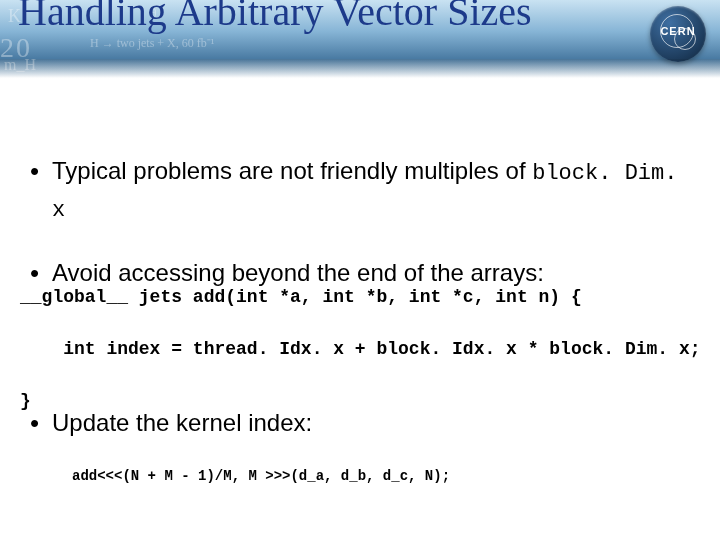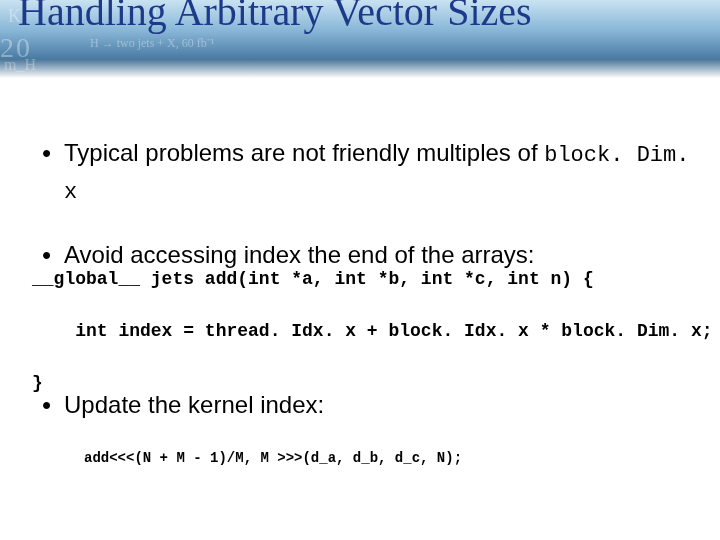--- a/index.html
+++ b/index.html
@@ -61,22 +61,21 @@
   
   .title {
     position: absolute; left: 18px; top: -10px;
     font-size: 40px; line-height: 44px; font-weight: 400;
     color: #1d3a8a;
     font-family: "Times New Roman", Times, serif;
     width: 560px;
   }
 
   .body {
-    padding: 12px 26px 10px 26px;
-    margin-left: 12px;
+    padding: 30px 26px 10px 26px;
   }
 
   ul.points { list-style: none; margin-top: 46px; }
   ul.points > li {
     position: relative;
     padding-left: 26px;
     font-size: 24px;
     line-height: 34px;
     color: #000;
     margin-bottom: 28px;
@@ -126,33 +125,40 @@
 
   <div class="banner">
     <div class="physics">
       <span class="p1">K</span>
       <span class="p2">20</span>
       <span class="p3">H → two jets + X, 60 fb⁻¹</span>
       <span class="p4">m_H</span>
       <span class="p5">θ</span>
     </div>
 
+    <div class="cern">
+      <div class="badge">
+        <div class="ring r1"></div>
+        <div class="ring r2"></div>
+        <div class="label">CERN</div>
+      </div>
+    </div>
 
     <h1 class="title">Handling Arbitrary Vector Sizes</h1>
   </div>
 
   <div class="body">
     <ul class="points">
 
       <li>
         <span>Typical problems are not friendly multiples of </span><span class="mono-inline">block. Dim. x</span>
       </li>
 
       <li class="overlap-wrap">
-        <span class="li2-text">Avoid accessing index the end of the arrays:</span>
+        <span class="li2-text">Avoid accessing beyond the end of the arrays:</span>
         <div class="codeblock">
 <span class="l">__global__ jets add(int *a, int *b, int *c, int n) {</span>
 <span class="l">    int index = thread. Idx. x + block. Idx. x * block. Dim. x;</span>
 <span class="l">}</span>
         </div>
       </li>
 
       <li class="bullet3">
         <span>Update the kernel index:</span>
       </li>

